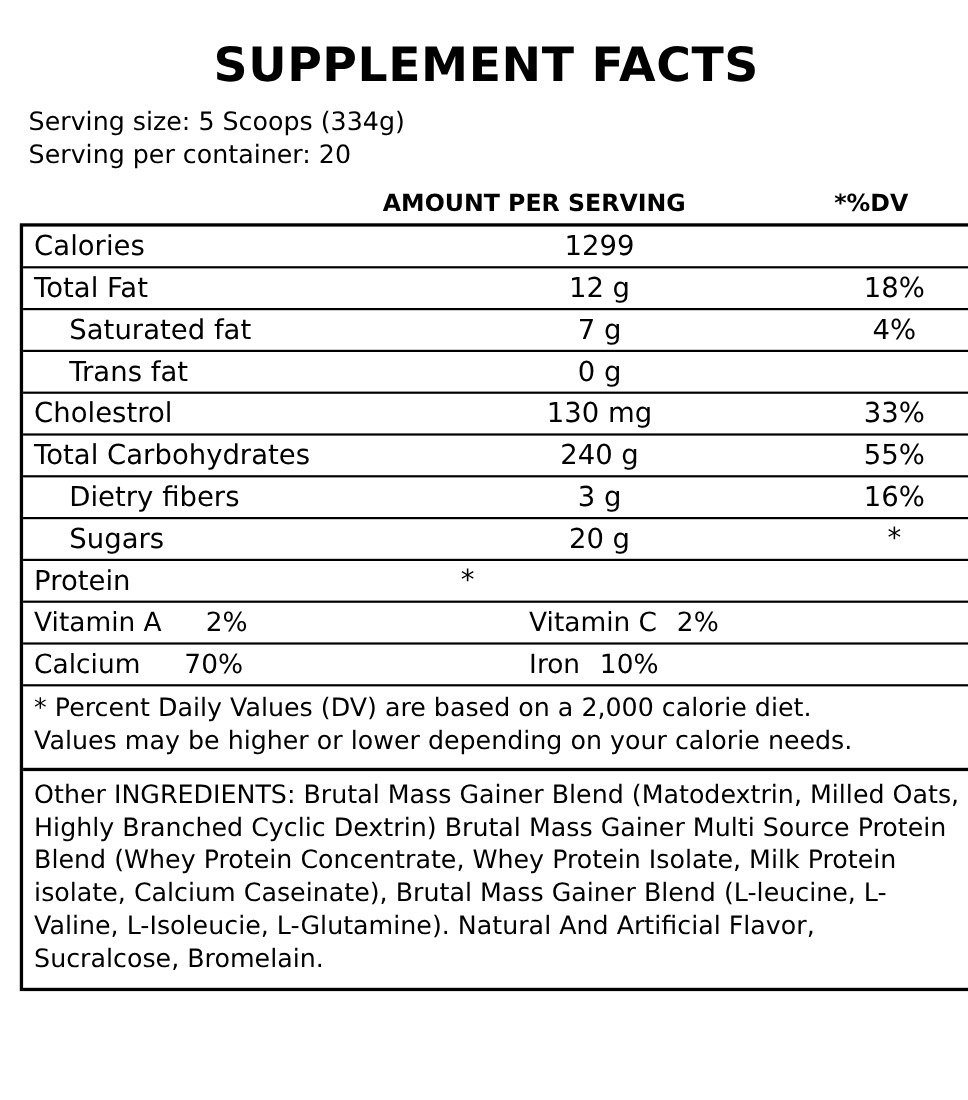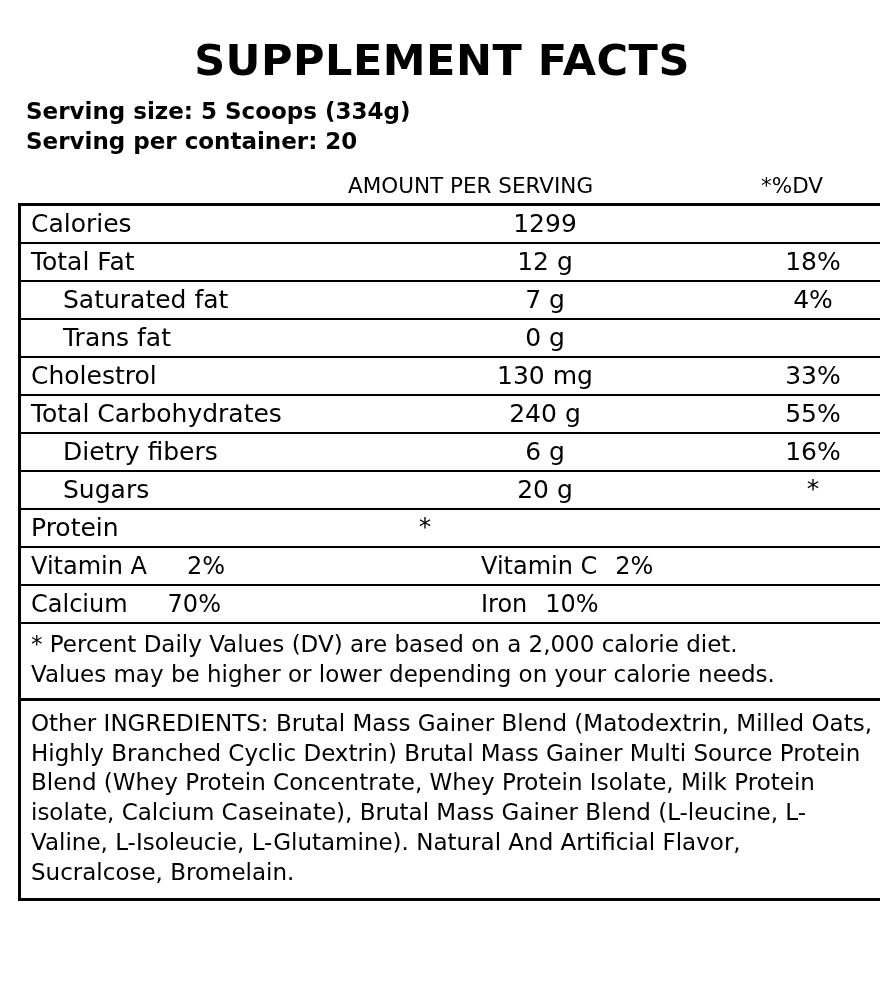--- a/index.html
+++ b/index.html
@@ -24,32 +24,32 @@
   .title {
     text-align: center;
     font-weight: bold;
     font-size: 43px;
     letter-spacing: 0.5px;
     line-height: 1.05;
     margin: 8px 0 14px 0;
     font-family: "DejaVu Sans", sans-serif;
   }
   .serving-line {
-    font-weight: bold;
+    font-weight: normal;
     font-size: 23px;
     line-height: 1.30;
     margin-left: 8px;
     white-space: nowrap;
   }
   .header-row {
     display: flex;
     align-items: flex-end;
     margin-top: 16px;
     margin-bottom: 5px;
-    font-weight: normal;
+    font-weight: bold;
     font-size: 21.5px;
   }
   .header-spacer { width: 330px; flex: 0 0 330px; }
   .header-aps {
     flex: 1 1 auto;
     text-align: left;
   }
   .header-dv {
     width: 148px;
     flex: 0 0 148px;
@@ -191,21 +191,21 @@
 
 
     <div class="row">
       <div class="c-name">Total Carbohydrates</div>
       <div class="c-amt">240 g</div>
       <div class="c-dv">55%</div>
     </div>
 
     <div class="row">
       <div class="c-name indent">Dietry fibers</div>
-      <div class="c-amt">6 g</div>
+      <div class="c-amt">3 g</div>
       <div class="c-dv">16%</div>
     </div>
 
     <div class="row">
       <div class="c-name indent">Sugars</div>
       <div class="c-amt">20 g</div>
       <div class="c-dv star">*</div>
     </div>
 
     <div class="row">

